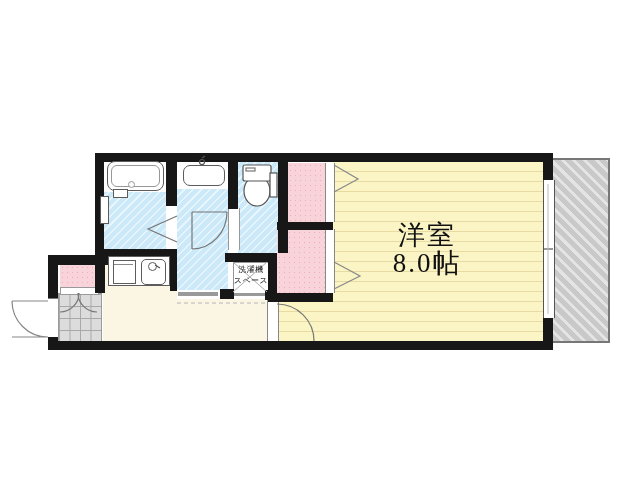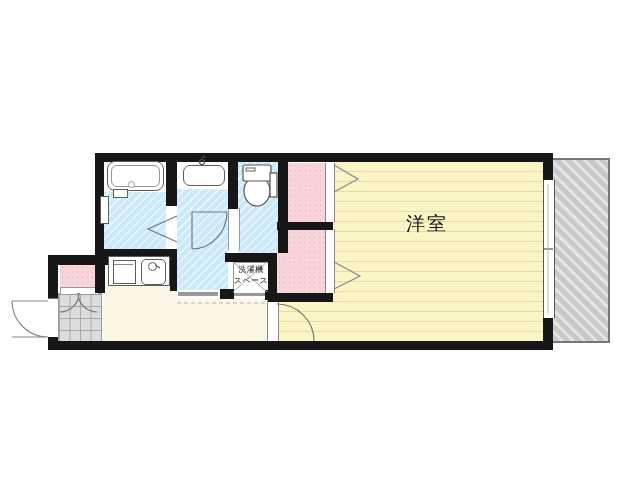--- a/index.html
+++ b/index.html
@@ -16,22 +16,22 @@
   .cream{position:absolute;background:#faf6e3;}
   .tile{position:absolute;background:#dcdcdc;
         background-image:linear-gradient(to right,#a8a8a8 1px,transparent 1px),
                          linear-gradient(to bottom,#a8a8a8 1px,transparent 1px);
         background-size:10.5px 12px;border:1px solid #9a9a9a;}
   .balcony{position:absolute;background:#c9c9c9;border:2px solid #777;
         background-image:repeating-linear-gradient(45deg,transparent 0 5px,#e4e4e4 5px 8px);}
   .wh{position:absolute;background:#ffffff;}
   .fix{position:absolute;background:#ffffff;border:1px solid #5c5c5c;}
   .fix2{position:absolute;background:#ffffff;border:1px solid #979797;}
-  .lbl-main{position:absolute;left:347px;top:210px;width:160px;text-align:center;
-        color:#111;font-size:19px;line-height:28px;letter-spacing:2px;}
+  .lbl-main{position:absolute;left:347px;top:221px;width:160px;text-align:center;
+        color:#111;font-size:27px;line-height:28px;letter-spacing:2px;}
   .lbl-laundry{position:absolute;left:231px;top:265px;width:40px;text-align:center;
         color:#111;font-size:8px;line-height:10.5px;letter-spacing:0.5px;
         font-family:"Liberation Sans","DejaVu Sans",sans-serif;}
   svg{position:absolute;left:0;top:0;}
 </style>
 </head>
 <body>
 
 <div id="stage">
 
@@ -126,19 +126,20 @@
 
       <path d="M177,303 H267" stroke="#b5b5b5" stroke-width="1" stroke-dasharray="4 3"></path>
 
       <path d="M543,249 H553" stroke="#555"></path>
       <path d="M548,184 V314" stroke="#bbb" stroke-width="1"></path>
     </g>
   </svg>
 
   <div class="lbl-main">
     <div>洋室</div>
+    <div>8.0帖</div>
   </div>
   <div class="lbl-laundry">
     <div>洗濯機</div>
     <div>スペース</div>
   </div>
 
 </div>
 
 </body></html>

